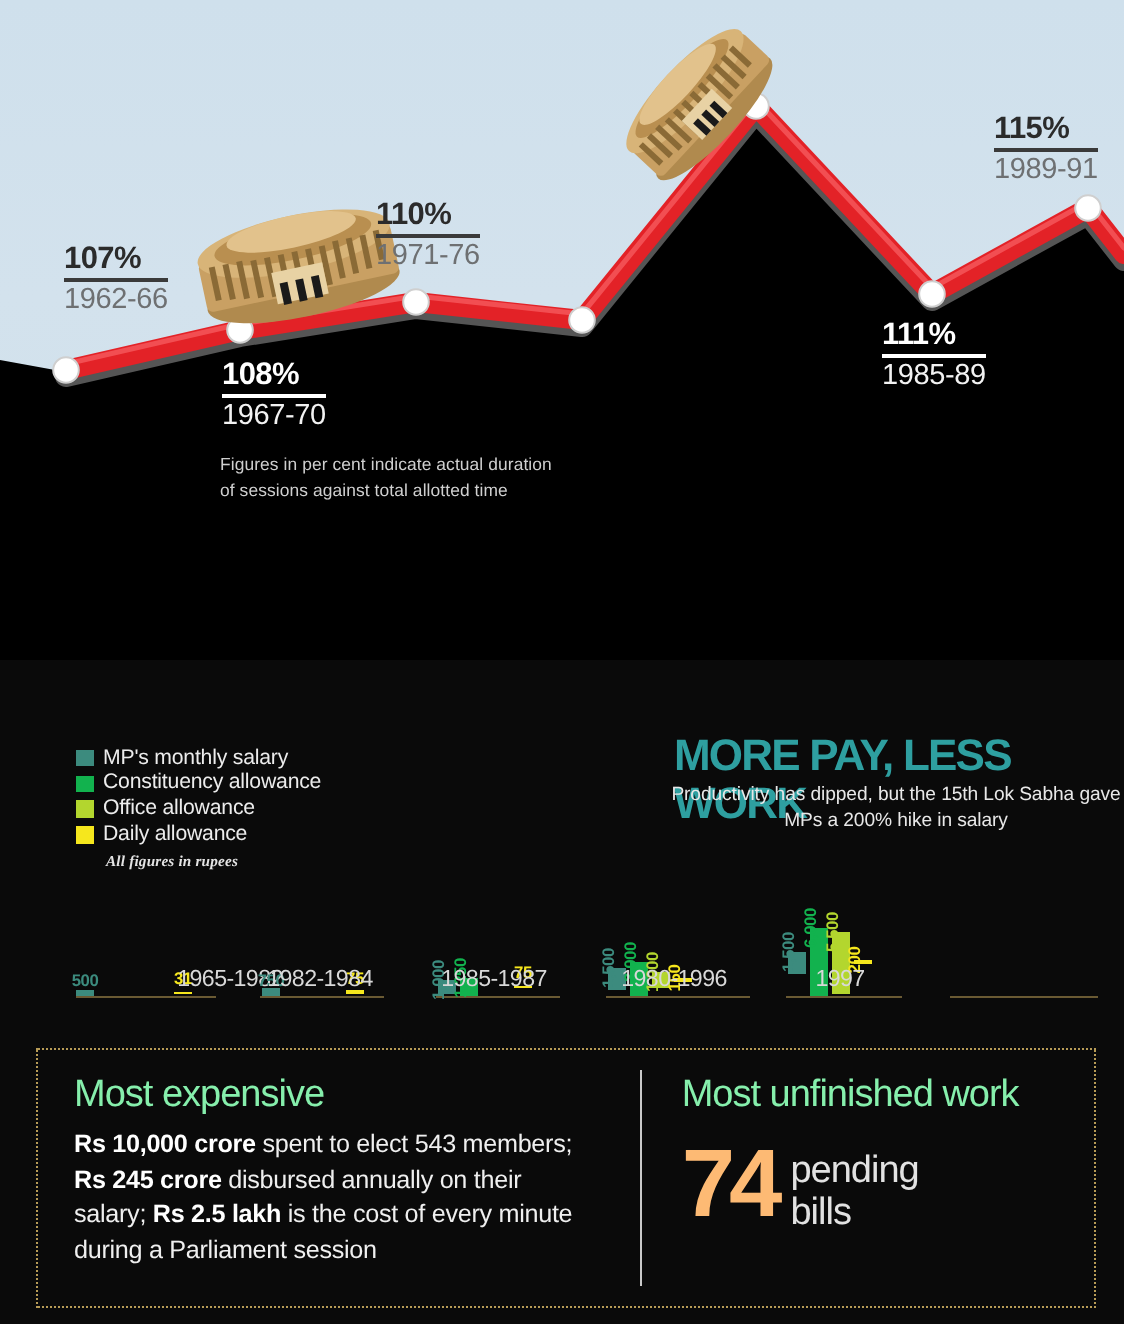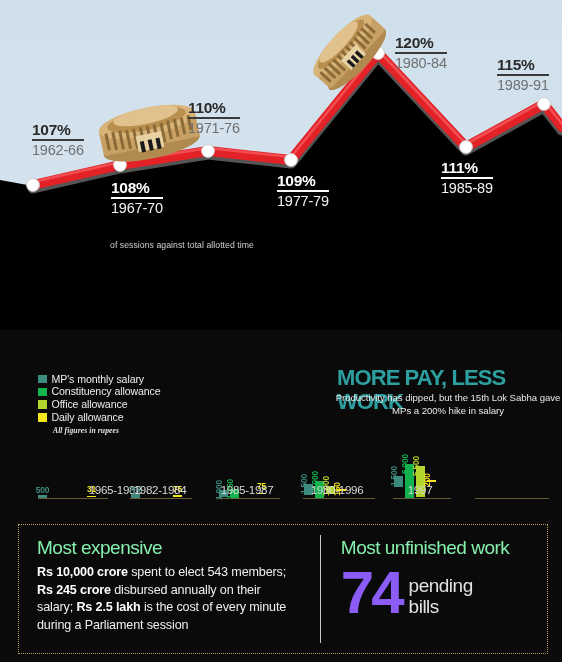--- a/index.html
+++ b/index.html
@@ -57,21 +57,21 @@
   .bottom{position:absolute;left:18px;top:524px;width:528px;height:128px;
      border:1px dotted #b79b56;display:flex;}
   .panel{position:relative;padding:12px 0 0 18px;}
   .panel.left{width:296px;}
   .panel.right{width:212px;padding-left:16px;}
   .vrule{position:absolute;left:301px;top:10px;width:1px;height:108px;background:#c9c9c9;}
   .p-head{color:#86efac;font-size:19px;letter-spacing:-0.5px;line-height:22px;
      margin-bottom:5px;}
   .p-body{color:#efefef;font-size:12.6px;line-height:17.6px;letter-spacing:-0.15px;width:262px;}
   .p-body b{font-weight:bold;color:#ffffff;}
-  .big-num{color:#8b5cf6;font-size:60px;font-weight:bold;line-height:58px;
+  .big-num{color:#fdba74;font-size:48px;font-weight:bold;line-height:58px;
      letter-spacing:-3px;}
   .big-row{display:flex;align-items:flex-end;margin-top:2px;}
   .big-side{color:#e2e2e2;font-size:19px;line-height:20.5px;letter-spacing:-0.5px;
      margin-left:7px;padding-bottom:5px;}
 </style>
 </head>
 <body>
 
 <div id="infographic">
 
@@ -159,42 +159,34 @@
     <div class="pt-label light" style="left:111px;top:180px;">
       <span class="pt-pct">108%</span>
       <span class="pt-yrs">1967-70</span>
     </div>
 
     <div class="pt-label dark" style="left:188px;top:100px;">
       <span class="pt-pct">110%</span>
       <span class="pt-yrs">1971-76</span>
     </div>
 
-    <div class="pt-label light" style="left:277px;top:173px;">
-      <span class="pt-pct">109%</span>
-      <span class="pt-yrs">1977-79</span>
-    </div>
-
-    <div class="pt-label dark" style="left:395px;top:35px;">
-      <span class="pt-pct">120%</span>
-      <span class="pt-yrs">1980-84</span>
-    </div>
+
 
     <div class="pt-label light" style="left:441px;top:160px;">
       <span class="pt-pct">111%</span>
       <span class="pt-yrs">1985-89</span>
     </div>
 
     <div class="pt-label dark" style="left:497px;top:57px;">
       <span class="pt-pct">115%</span>
       <span class="pt-yrs">1989-91</span>
     </div>
 
     <div class="foot-note">
-      <br>
+      <span>Figures in per cent indicate actual duration</span><br>
       <span>of sessions against total allotted time</span>
     </div>
   </div>
 
   <div class="legend">
     <div class="legend-row">
       <span class="legend-sw" style="background:#3c8b7e"></span>
       <span class="legend-txt">MP's monthly salary</span>
     </div>
     <div class="legend-row">

